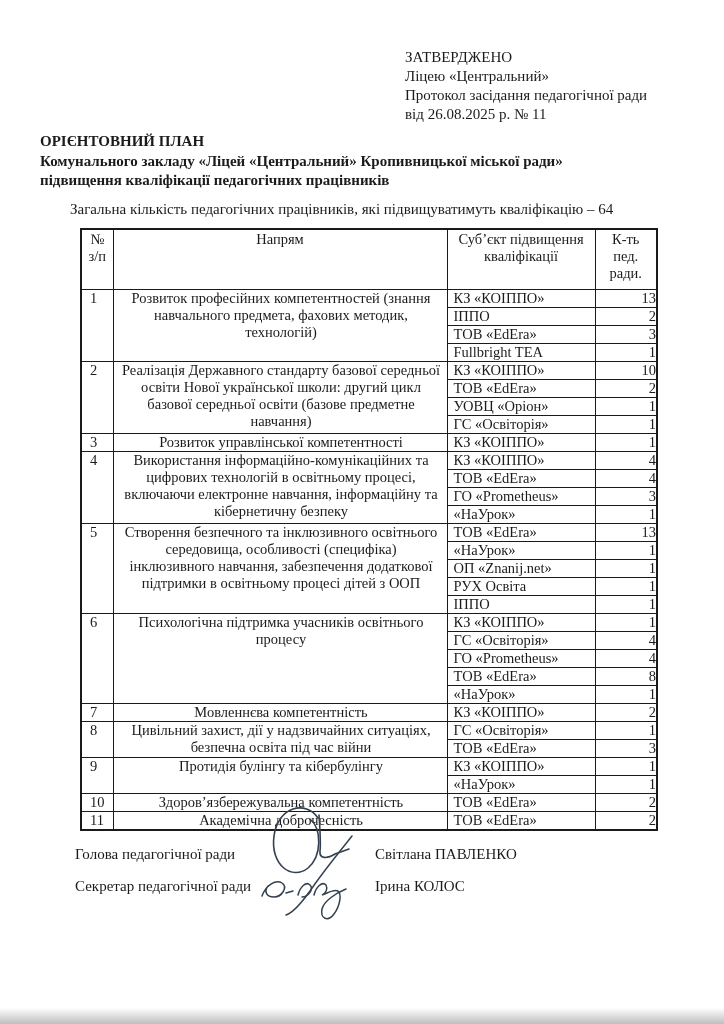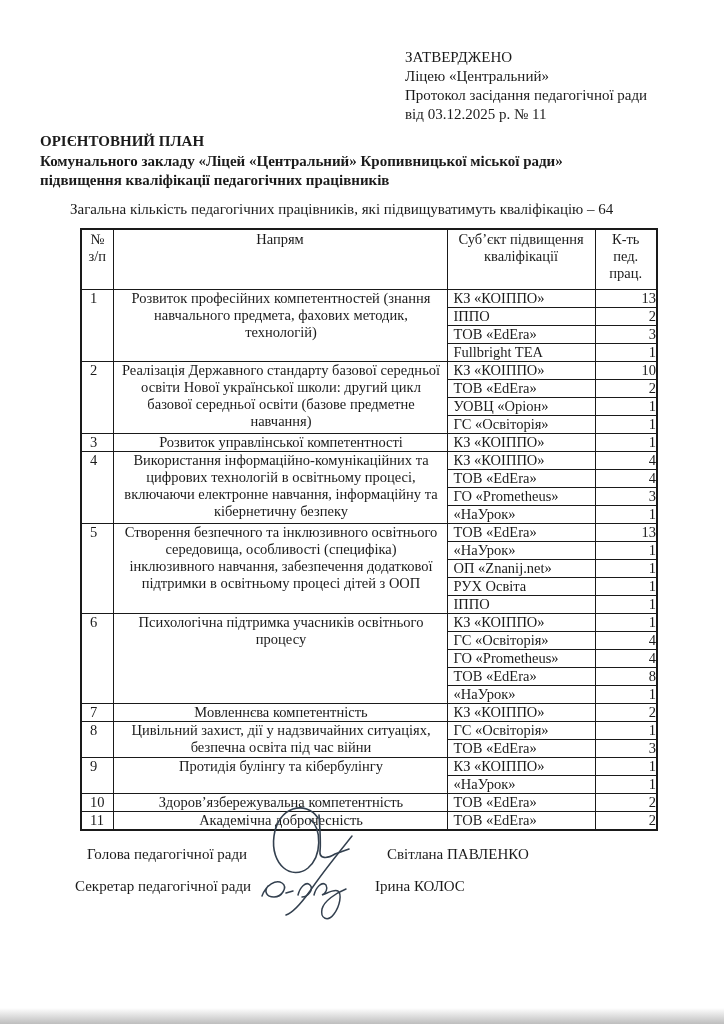--- a/index.html
+++ b/index.html
@@ -64,21 +64,21 @@
     padding-top: 1px;
   }
   .plan-table td { height: 17px; }
   .c-num  { text-align: left; padding-left: 8px; }
   .c-dir  { text-align: center; padding: 0 6px 0 8px; }
   .c-subj { text-align: left; padding-left: 6px; vertical-align: middle; }
   .c-count{ text-align: right; vertical-align: middle; }
   .signature-block { position: absolute; left: 0; top: 0; width: 724px; font-size: 15px; }
   .sig-role { position: absolute; left: 75px; white-space: nowrap; }
   .sig-name { position: absolute; left: 375px; white-space: nowrap; }
-  .row1 { top: 846px; margin-left: 12px; }
+  .row1 { top: 846px; }
   .row2 { top: 878px; }
   .signature-ink {
     position: absolute;
     left: 232px;
     top: 793px;
     width: 135px;
     height: 130px;
   }
   .scan-shadow-bottom {
     position: absolute;
@@ -92,21 +92,21 @@
 </style>
 </head>
 <body>
 
 <div class="page">
 
   <div class="approval-block">
     <div>ЗАТВЕРДЖЕНО</div>
     <div>Ліцею «Центральний»</div>
     <div>Протокол засідання педагогічної ради</div>
-    <div>від 03.12.2025 р. № 11</div>
+    <div>від 26.08.2025 р. № 11</div>
   </div>
 
   <div class="title-block">
     <div>ОРІЄНТОВНИЙ ПЛАН</div>
     <div>Комунального закладу «Ліцей «Центральний» Кропивницької міської ради»</div>
     <div>підвищення кваліфікації педагогічних працівників</div>
   </div>
 
   <div class="intro-line">Загальна кількість педагогічних працівників, які підвищуватимуть кваліфікацію – 64</div>
 
@@ -119,21 +119,21 @@
     </colgroup>
     <thead>
       <tr>
         <th>№
 з/п</th>
         <th>Напрям</th>
         <th>Суб’єкт підвищення
 кваліфікації</th>
         <th>К-ть
 пед.
-прац.</th>
+ради.</th>
       </tr>
     </thead>
     <tbody>
         <tr>
           <td class="c-num" rowspan="4">1</td>
           <td class="c-dir" rowspan="4">Розвиток професійних компетентностей (знання навчального предмета, фахових методик, технологій)</td>
           <td class="c-subj">КЗ «КОІППО»</td>
           <td class="c-count">13</td>
         </tr>
         <tr>

